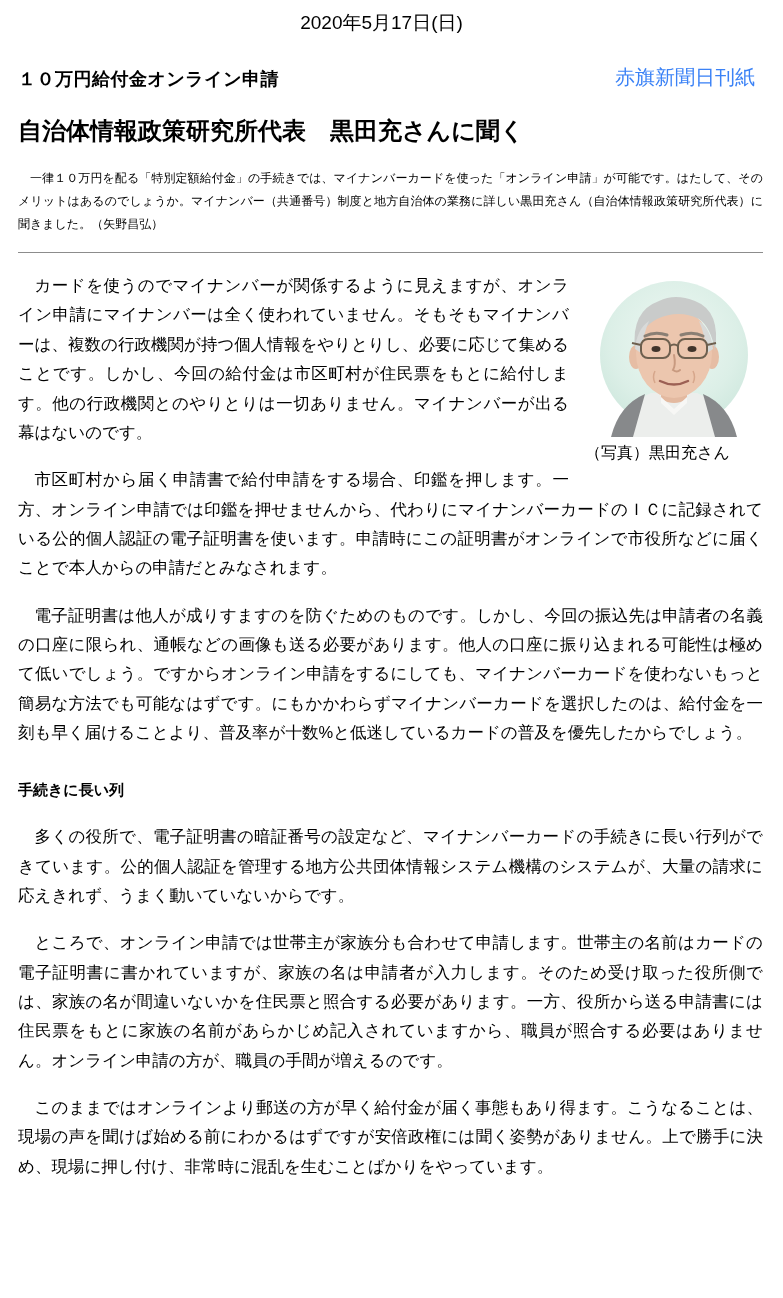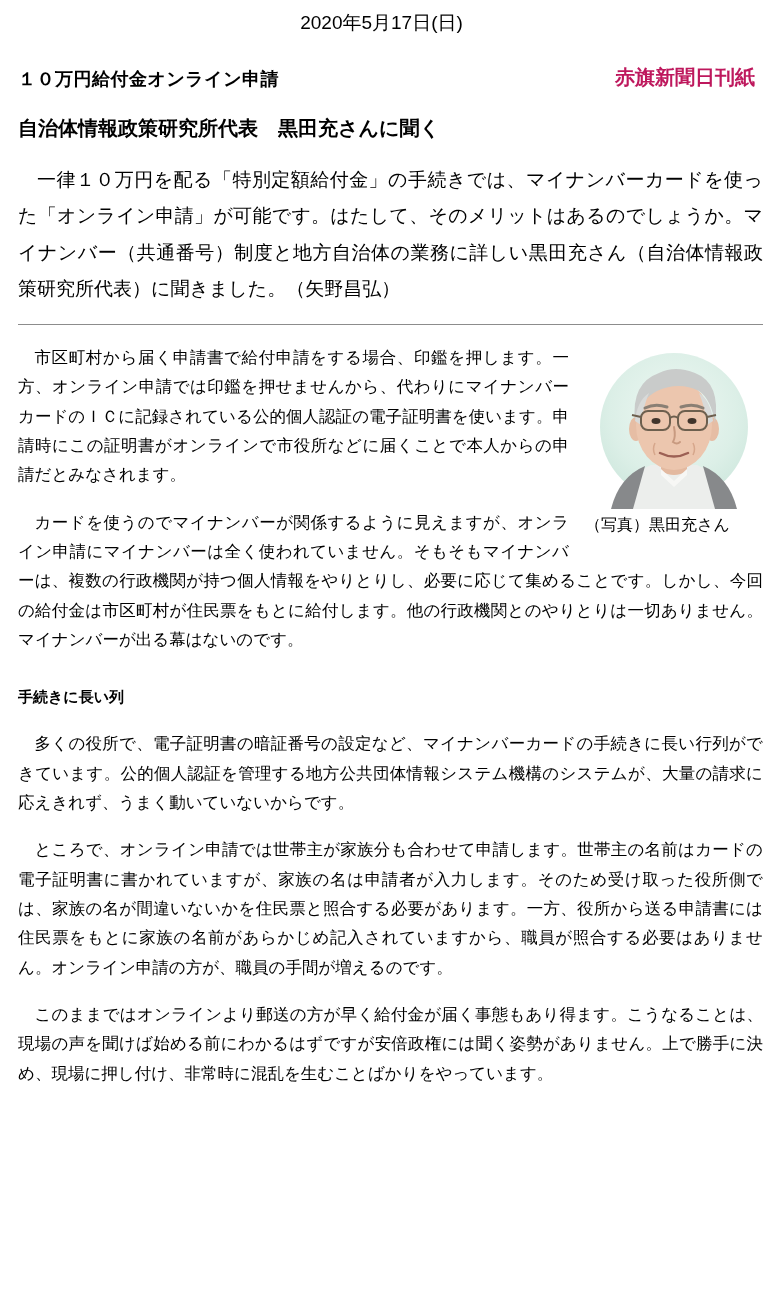--- a/index.html
+++ b/index.html
@@ -30,40 +30,39 @@
     justify-content: space-between;
     align-items: flex-end;
     margin-top: 28px;
   }
   .kicker {
     font-weight: bold;
     font-size: 18px;
     letter-spacing: 0.5px;
   }
   .brand {
-    color: #be185d;
+    color: #3b82f6;
     font-size: 20px;
     text-decoration: none;
     padding-right: 8px;
     cursor: pointer;
-    font-weight: bold;
   }
   .title {
     font-size: 27px;
     font-weight: bold;
     margin: 20px 0 0 0;
     letter-spacing: 1px;
   }
   .subtitle {
-    font-size: 20px;
+    font-size: 24px;
     font-weight: bold;
     margin: 24px 0 0 0;
   }
   .lead {
-    font-size: 19px;
+    font-size: 12px;
     line-height: 1.92;
     margin: 20px 0 0 0;
     text-indent: 1em;
     text-align: justify;
   }
   .divider {
     border: none;
     border-top: 1px solid #8c8c8c;
     margin: 16px 0 0 0;
   }
@@ -166,22 +165,23 @@
           <path d="M108 94 Q111 100 108 106" stroke="#d6a68b" stroke-width="1.5" fill="none"></path>
 
           <path d="M75 104 Q89 111 103 104" stroke="#9c6054" stroke-width="2.5" fill="none" stroke-linecap="round"></path>
 
           <path d="M76 120 L89 132 L102 120 L102 126 L89 138 L76 126 Z" fill="#f7f7f5"></path>
         </g>
       </svg>
       <figcaption>（写真）黒田充さん</figcaption>
     </figure>
 
+    <p>カードを使うのでマイナンバーが関係するように見えますが、オンライン申請にマイナンバーは全く使われていません。そもそもマイナンバーは、複数の行政機関が持つ個人情報をやりとりし、必要に応じて集めることです。しかし、今回の給付金は市区町村が住民票をもとに給付します。他の行政機関とのやりとりは一切ありません。マイナンバーが出る幕はないのです。</p>
     <p>市区町村から届く申請書で給付申請をする場合、印鑑を押します。一方、オンライン申請では印鑑を押せませんから、代わりにマイナンバーカードのＩＣに記録されている公的個人認証の電子証明書を使います。申請時にこの証明書がオンラインで市役所などに届くことで本人からの申請だとみなされます。</p>
-    <p>カードを使うのでマイナンバーが関係するように見えますが、オンライン申請にマイナンバーは全く使われていません。そもそもマイナンバーは、複数の行政機関が持つ個人情報をやりとりし、必要に応じて集めることです。しかし、今回の給付金は市区町村が住民票をもとに給付します。他の行政機関とのやりとりは一切ありません。マイナンバーが出る幕はないのです。</p>
+    <p>電子証明書は他人が成りすますのを防ぐためのものです。しかし、今回の振込先は申請者の名義の口座に限られ、通帳などの画像も送る必要があります。他人の口座に振り込まれる可能性は極めて低いでしょう。ですからオンライン申請をするにしても、マイナンバーカードを使わないもっと簡易な方法でも可能なはずです。にもかかわらずマイナンバーカードを選択したのは、給付金を一刻も早く届けることより、普及率が十数%と低迷しているカードの普及を優先したからでしょう。</p>
 
     <h3 class="section-heading">手続きに長い列</h3>
     <p>多くの役所で、電子証明書の暗証番号の設定など、マイナンバーカードの手続きに長い行列ができています。公的個人認証を管理する地方公共団体情報システム機構のシステムが、大量の請求に応えきれず、うまく動いていないからです。</p>
     <p>ところで、オンライン申請では世帯主が家族分も合わせて申請します。世帯主の名前はカードの電子証明書に書かれていますが、家族の名は申請者が入力します。そのため受け取った役所側では、家族の名が間違いないかを住民票と照合する必要があります。一方、役所から送る申請書には住民票をもとに家族の名前があらかじめ記入されていますから、職員が照合する必要はありません。オンライン申請の方が、職員の手間が増えるのです。</p>
     <p>このままではオンラインより郵送の方が早く給付金が届く事態もあり得ます。こうなることは、現場の声を聞けば始める前にわかるはずですが安倍政権には聞く姿勢がありません。上で勝手に決め、現場に押し付け、非常時に混乱を生むことばかりをやっています。</p>
 
   </div>
 
 </div>
 

